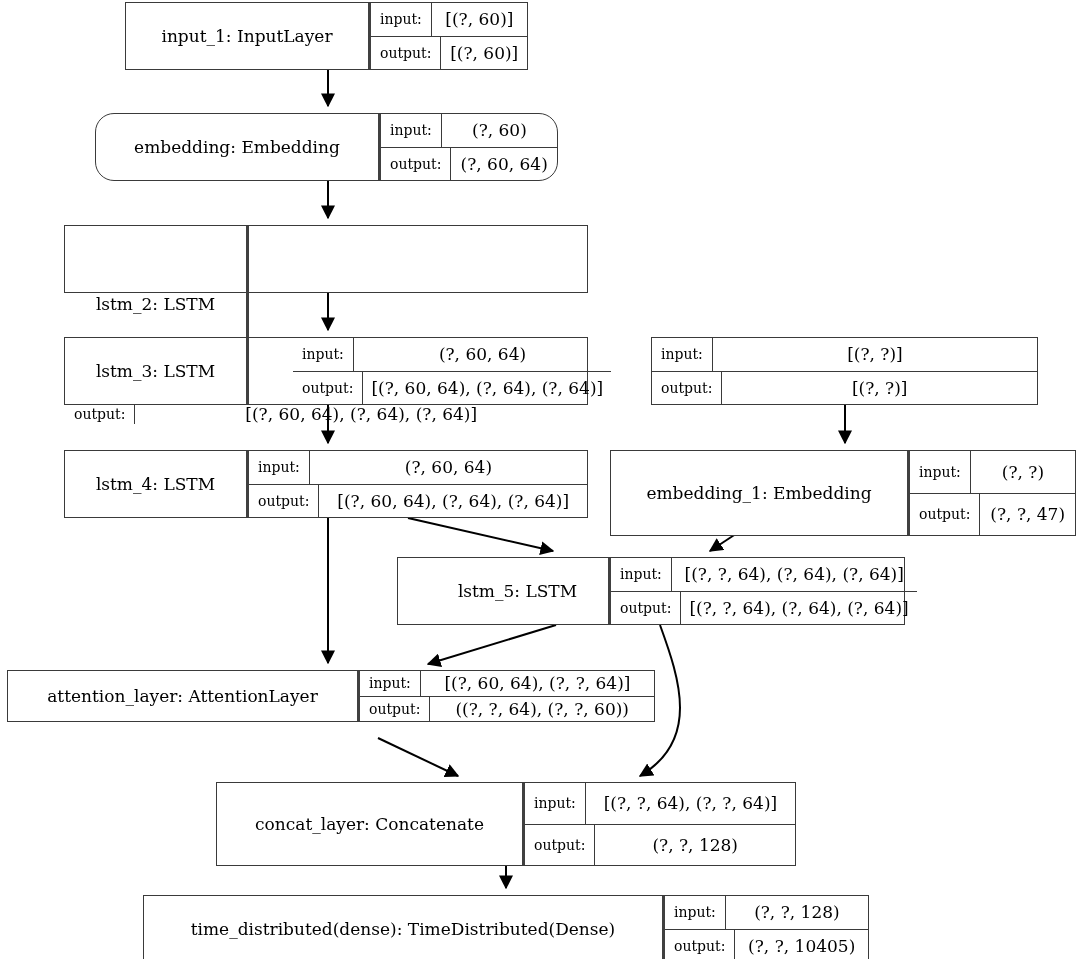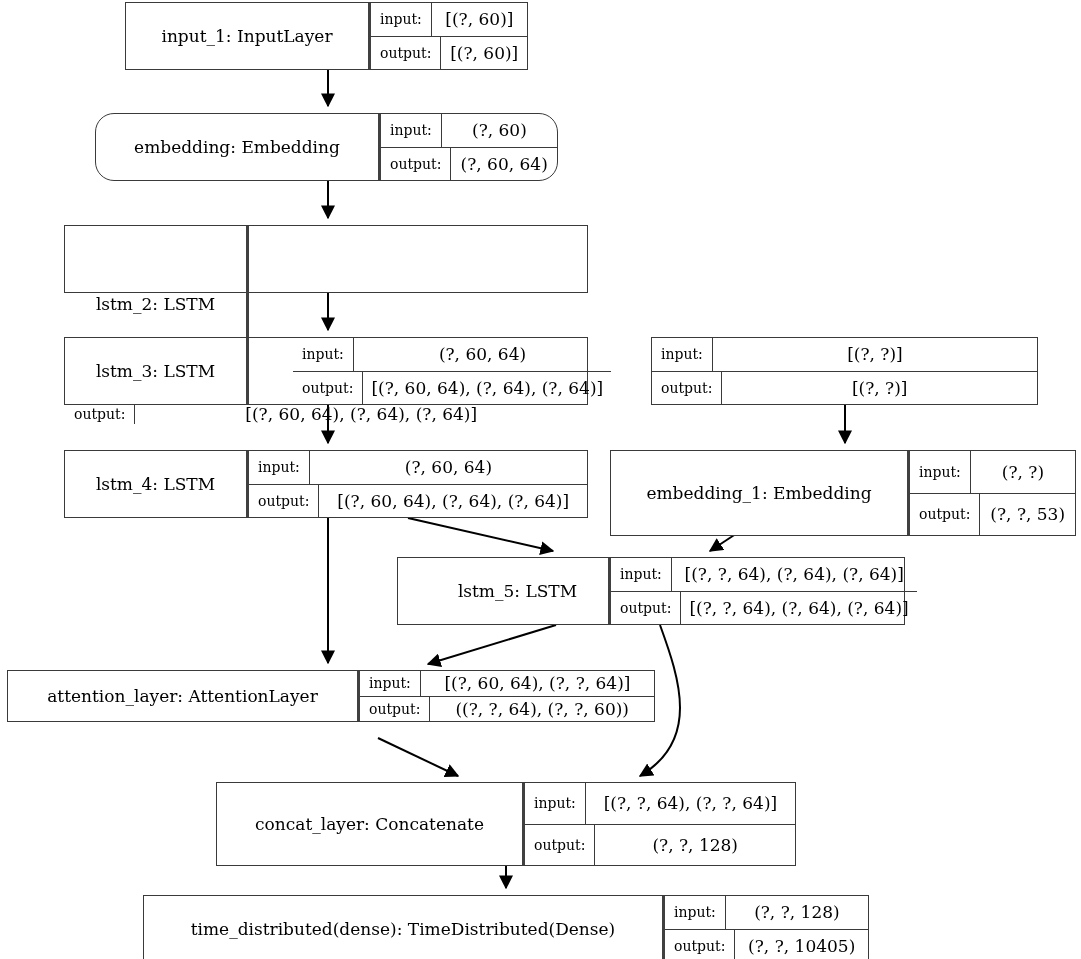--- a/index.html
+++ b/index.html
@@ -200,21 +200,21 @@
 
   <div class="node" id="n6" style="left: 610px; top: 450px; width: 466px; height: 86px;">
     <div class="namecell" style="width: 272px; flex: 0 0 272px;">embedding_1: Embedding</div>
     <div class="iotable">
       <div class="iorow top">
         <div class="iolabel">input:</div>
         <div class="ioval">(?, ?)</div>
       </div>
       <div class="iorow">
         <div class="iolabel">output:</div>
-        <div class="ioval">(?, ?, 53)</div>
+        <div class="ioval">(?, ?, 47)</div>
       </div>
     </div>
   </div>
 
   <div class="node" id="n7" style="left: 397px; top: 557px; width: 508px; height: 68px; padding-left: 29px;">
     <div class="namecell" style="width: 157px; flex: 0 0 157px;">lstm_5: LSTM</div>
     <div class="iotable">
       <div class="iorow top">
         <div class="iolabel">input:</div>
         <div class="ioval">[(?, ?, 64), (?, 64), (?, 64)]</div>

